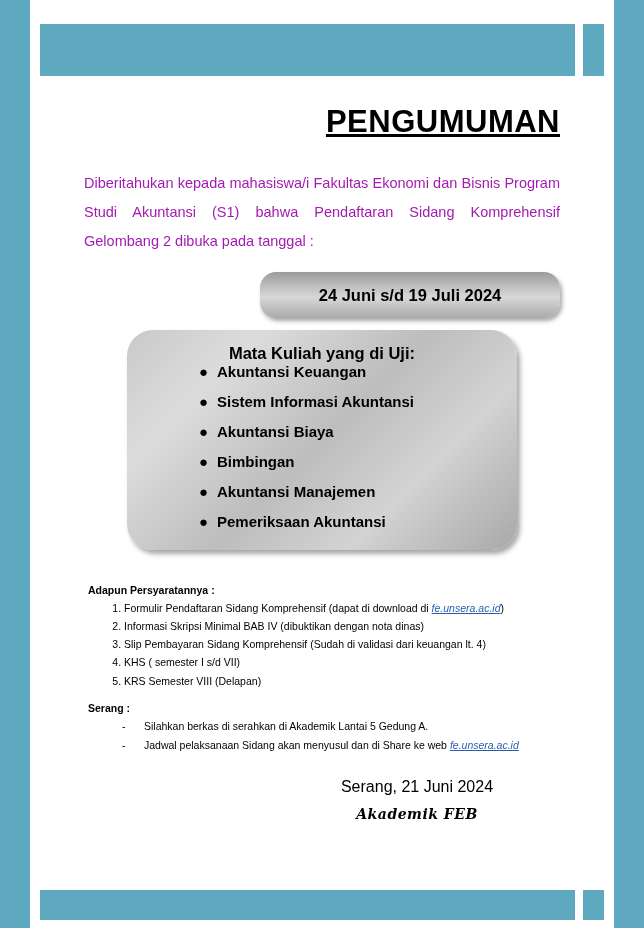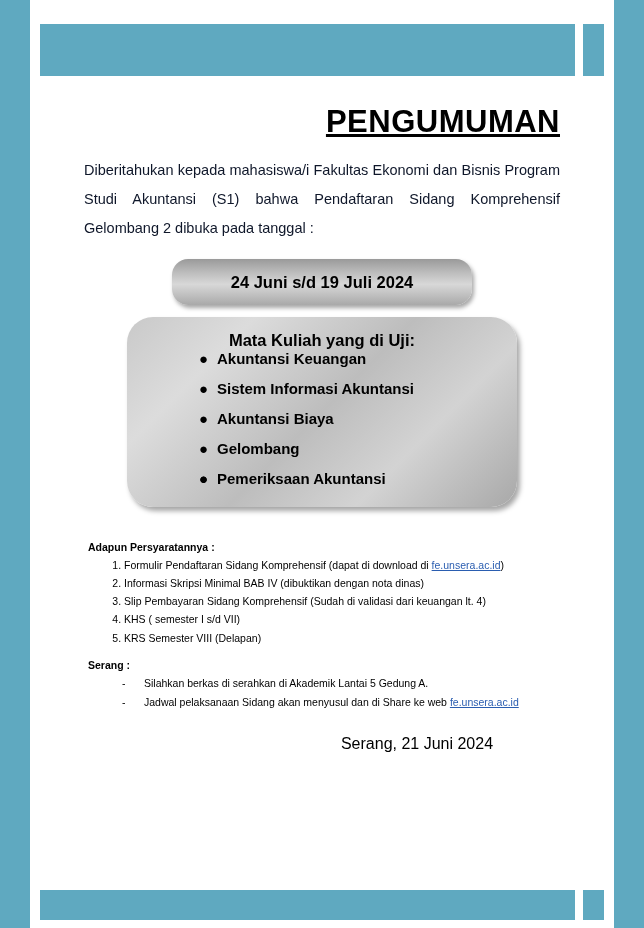--- a/index.html
+++ b/index.html
@@ -107,32 +107,32 @@
     font-size: 31px;
     font-weight: bold;
     letter-spacing: 0.5px;
     color: #000;
     text-decoration: underline;
     margin-top: 16px;
     margin-bottom: 0;
   }
 
   .intro {
-    margin-top: 16px;
+    margin-top: 29px;
     font-size: 14.5px;
     line-height: 2.0;
-    color: #0f172a;
+    color: #a21caf;
     text-align: justify;
     text-justify: inter-word;
   }
 
   .date-badge-wrap {
     margin-top: 16px;
     display: flex;
-    justify-content: center;
+    justify-content: flex-end;
   }
   .date-badge {
     width: 300px;
     height: 46px;
     border-radius: 16px;
     background: linear-gradient(180deg, #9a9a9a 0%, #bdbdbd 30%, #d8d8d8 55%, #a9a9a9 100%);
     box-shadow: 2px 3px 4px rgba(0,0,0,0.35);
     display: flex;
     align-items: center;
     justify-content: center;
@@ -188,20 +188,21 @@
     margin: 6px 0 0 0;
     padding-left: 40px;
     font-size: 10.5px;
     color: #000;
   }
   .req-list li {
     margin-bottom: 5px;
     line-height: 1.25;
   }
   .link {
+    font-style: italic;
     color: #2a5db0;
     margin-top: 40px;
   }
 
   .note-heading {
     margin-top: 14px;
     font-size: 10.5px;
     font-weight: bold;
     color: #000;
     padding-left: 4px;
@@ -281,24 +282,25 @@
         <li>
           <span class="bullet">●</span>
           <span>Sistem Informasi Akuntansi</span>
         </li>
         <li>
           <span class="bullet">●</span>
           <span>Akuntansi Biaya</span>
         </li>
         <li>
           <span class="bullet">●</span>
-          <span>Gelombang</span>
-        </li>
-        <li>
-          <span class="bullet">●</span>
+          <span>Bimbingan</span>
+        </li>
+        <li>
+          <span class="bullet">●</span>
+          <span>Akuntansi Manajemen</span>
         </li>
         <li>
           <span class="bullet">●</span>
           <span>Pemeriksaan Akuntansi</span>
         </li>
       </ul>
     </div>
 
     <div class="req-heading">Adapun Persyaratannya :</div>
     <ol class="req-list">
@@ -326,16 +328,17 @@
         <span>Silahkan berkas di serahkan di Akademik Lantai 5 Gedung A.</span>
       </li>
       <li>
         <span class="dash">-</span>
         <span>Jadwal pelaksanaan Sidang akan menyusul dan di Share ke web </span><a class="link" href="#">fe.unsera.ac.id</a>
       </li>
     </ul>
 
     <div class="signature">
       <div class="sign-place">Serang, 21 Juni 2024</div>
+      <div class="sign-name">Akademik FEB</div>
     </div>
 
   </div>
 </div>
 
 </body></html>

